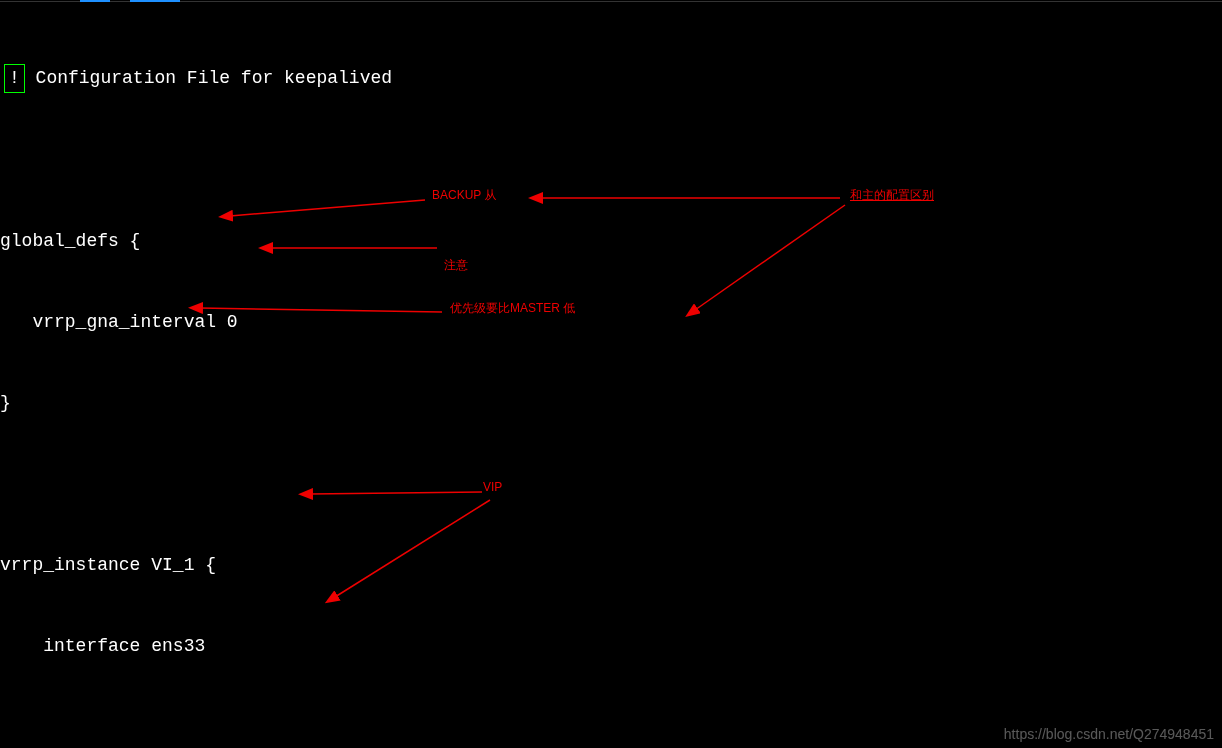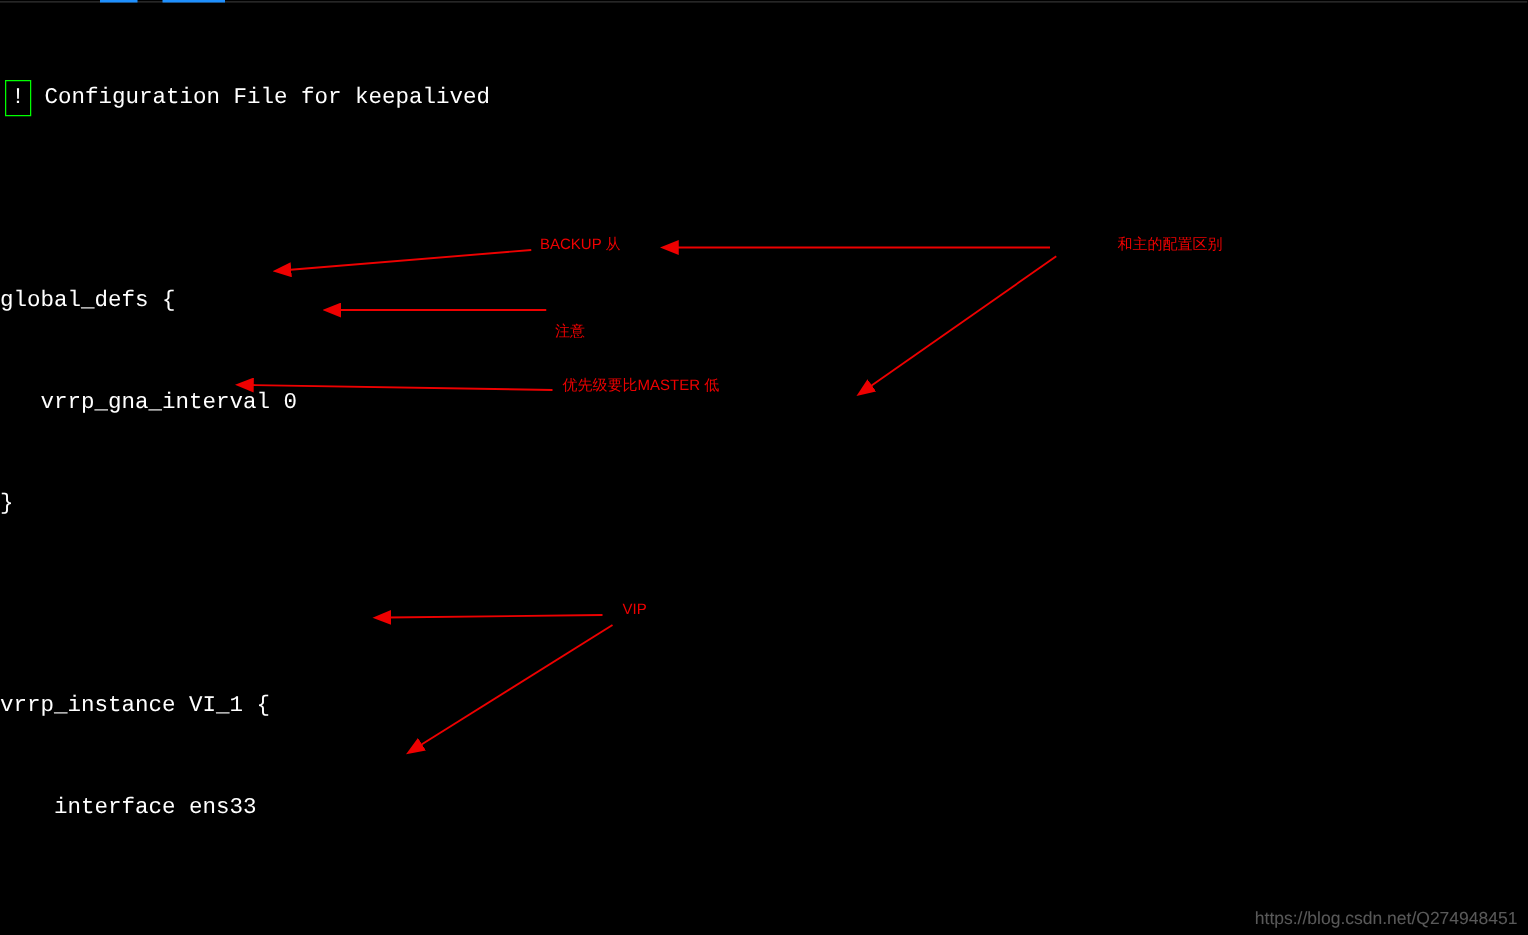--- a/index.html
+++ b/index.html
@@ -84,24 +84,24 @@
   
   
   
   
   
   
   
 </div>
 
 <div class="annotation" style="left:432px; top:187px;">BACKUP 从</div>
-<div class="annotation" style="left:894px; top:187px;">和主的配置区别</div>
+<div class="annotation" style="left:850px; top:187px;text-decoration:underline;">和主的配置区别</div>
 <div class="annotation" style="left:444px; top:236px;margin-top:21px;">注意</div>
 <div class="annotation" style="left:450px; top:300px;text-align:right;">优先级要比MASTER 低</div>
-<div class="annotation" style="left:498px; top:480px;">VIP</div>
+<div class="annotation" style="left:483px; top:480px;">VIP</div>
 
 <svg class="arrow-svg" style="left:0; top:0;" width="1222" height="748">
   <defs>
     <marker id="arrowhead" markerWidth="10" markerHeight="8" refX="2" refY="4" orient="auto">
       <polygon points="0 0, 10 4, 0 8" fill="#e00"></polygon>
     </marker>
     <marker id="arrowheadrev" markerWidth="10" markerHeight="8" refX="8" refY="4" orient="auto">
       <polygon points="10 0, 0 4, 10 8" fill="#e00"></polygon>
     </marker>
   </defs>

